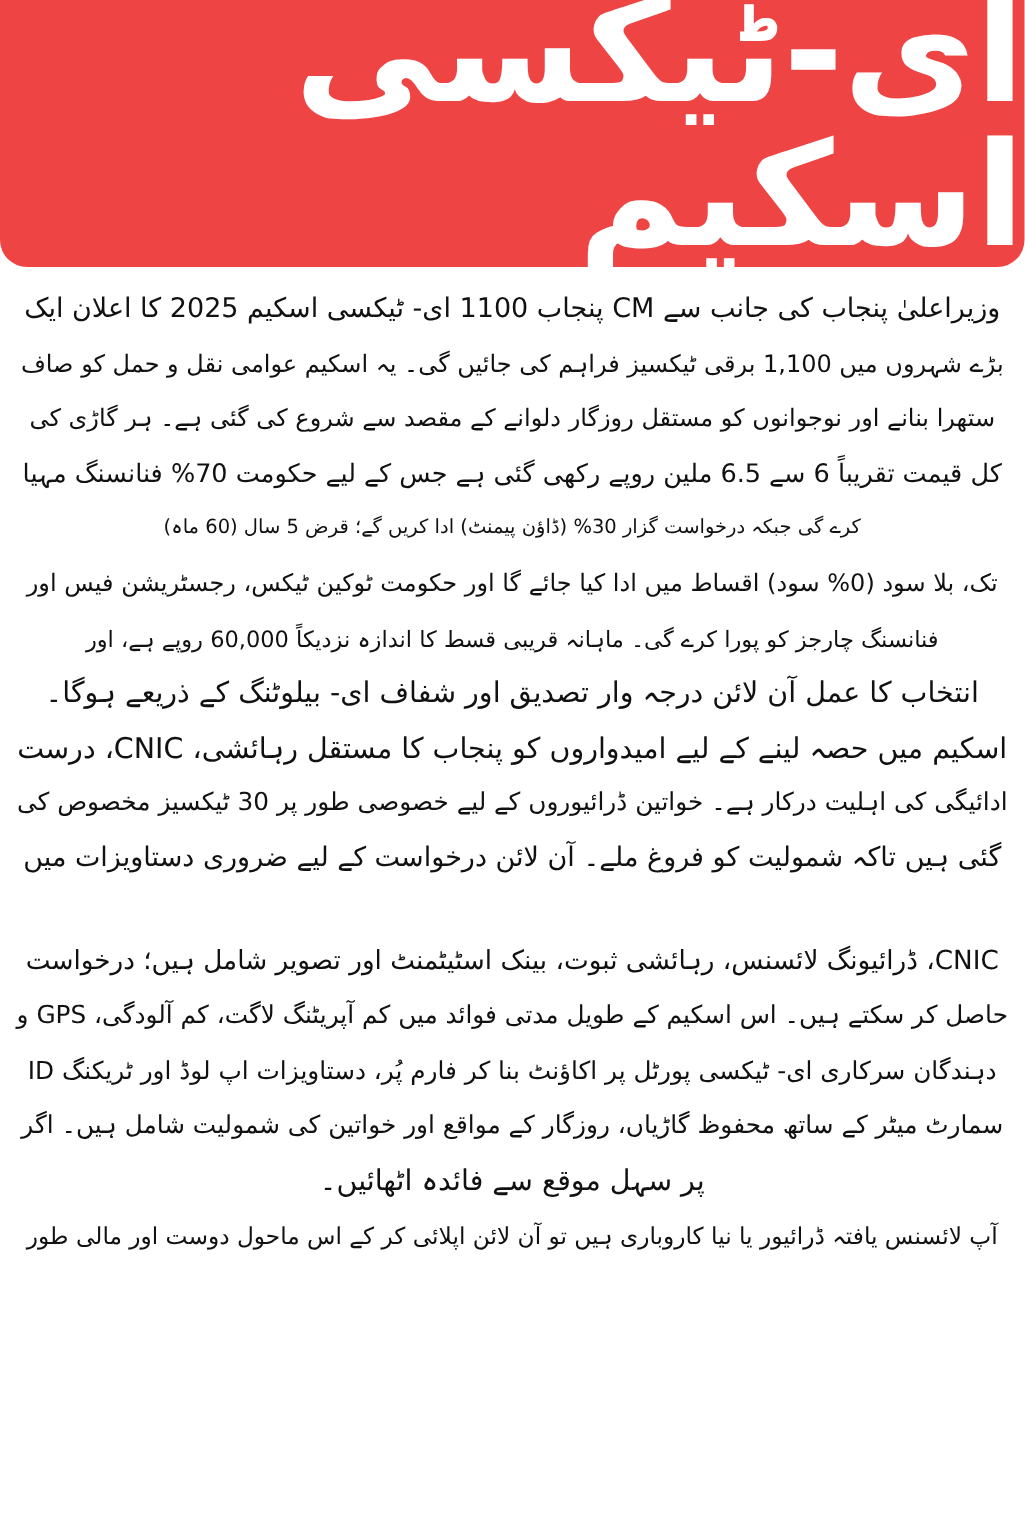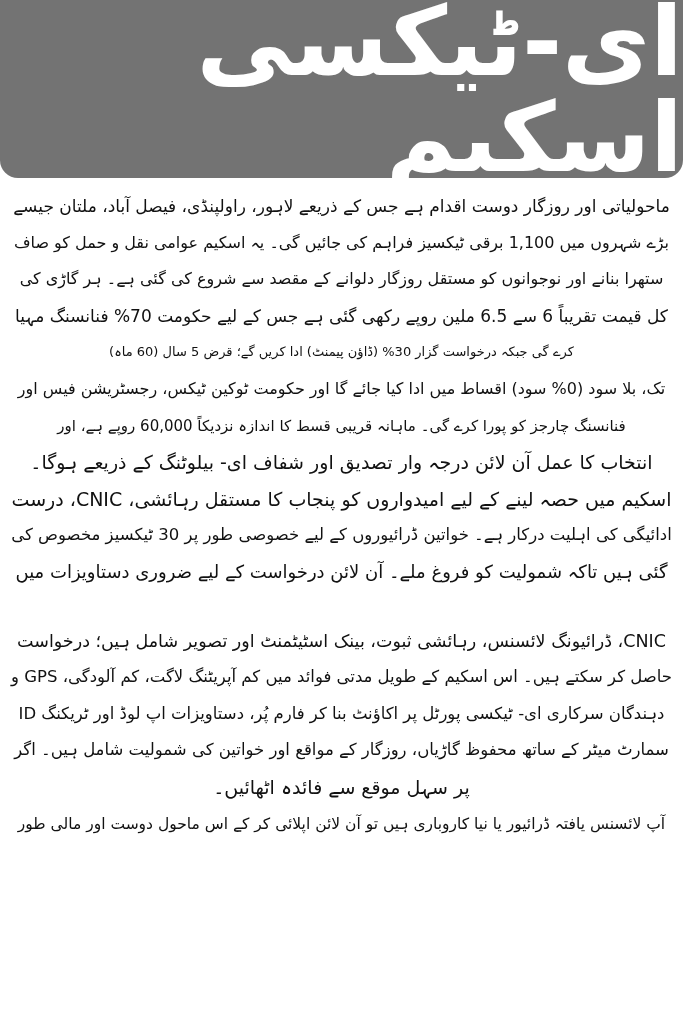--- a/index.html
+++ b/index.html
@@ -13,24 +13,24 @@
       overflow: hidden;
       position: relative;
       font-family: "DejaVu Sans", sans-serif;
     }
     .banner {
       position: absolute;
       left: 0;
       top: 0;
       width: 683px;
       height: 178px;
-      background: #737373;
+      background: #ef4444;
       border-radius: 0 0 18px 18px;
       display: flex;
-      align-items: flex-start;
+      align-items: flex-end;
       justify-content: center;
       box-sizing: border-box;
     }
     .banner-title {
       color: #ffffff;
       font-family: "DejaVu Sans", sans-serif;
       font-weight: bold;
       font-size: 96px;
       direction: rtl;
       line-height: 1;
@@ -59,21 +59,21 @@
     }
   </style>
 </head>
 <body>
 
 <div class="banner">
   <div class="banner-title">ای-ٹیکسی اسکیم</div>
 </div>
 
 <div class="article">
-  <span class="line" style="font-size: 17px;">ماحولیاتی اور روزگار دوست اقدام ہے جس کے ذریعے لاہور، راولپنڈی، فیصل آباد، ملتان جیسے</span>
+  <span class="line" style="font-size: 18px;">وزیراعلیٰ پنجاب کی جانب سے CM پنجاب 1100 ای- ٹیکسی اسکیم 2025 کا اعلان ایک</span>
   <span class="line" style="font-size: 16px;">بڑے شہروں میں 1,100 برقی ٹیکسیز فراہم کی جائیں گی۔ یہ اسکیم عوامی نقل و حمل کو صاف</span>
   <span class="line" style="font-size: 16px;">ستھرا بنانے اور نوجوانوں کو مستقل روزگار دلوانے کے مقصد سے شروع کی گئی ہے۔ ہر گاڑی کی</span>
   <span class="line" style="font-size: 17px;">کل قیمت تقریباً 6 سے 6.5 ملین روپے رکھی گئی ہے جس کے لیے حکومت 70% فنانسنگ مہیا</span>
   <span class="line" style="font-size: 13px;">کرے گی جبکہ درخواست گزار 30% (ڈاؤن پیمنٹ) ادا کریں گے؛ قرض 5 سال (60 ماہ)</span>
   <span class="line" style="font-size: 16px;">تک، بلا سود (0% سود) اقساط میں ادا کیا جائے گا اور حکومت ٹوکین ٹیکس، رجسٹریشن فیس اور</span>
   <span class="line" style="font-size: 15px;">فنانسنگ چارجز کو پورا کرے گی۔ ماہانہ قریبی قسط کا اندازہ نزدیکاً 60,000 روپے ہے، اور</span>
   <span class="line">انتخاب کا عمل آن لائن درجہ وار تصدیق اور شفاف ای- بیلوٹنگ کے ذریعے ہوگا۔</span>
   <span class="line">اسکیم میں حصہ لینے کے لیے امیدواروں کو پنجاب کا مستقل رہائشی، CNIC، درست</span>
   <span class="line" style="font-size: 16.5px;">ادائیگی کی اہلیت درکار ہے۔ خواتین ڈرائیوروں کے لیے خصوصی طور پر 30 ٹیکسیز مخصوص کی</span>
   <span class="line" style="font-size: 18px;">گئی ہیں تاکہ شمولیت کو فروغ ملے۔ آن لائن درخواست کے لیے ضروری دستاویزات میں</span>

